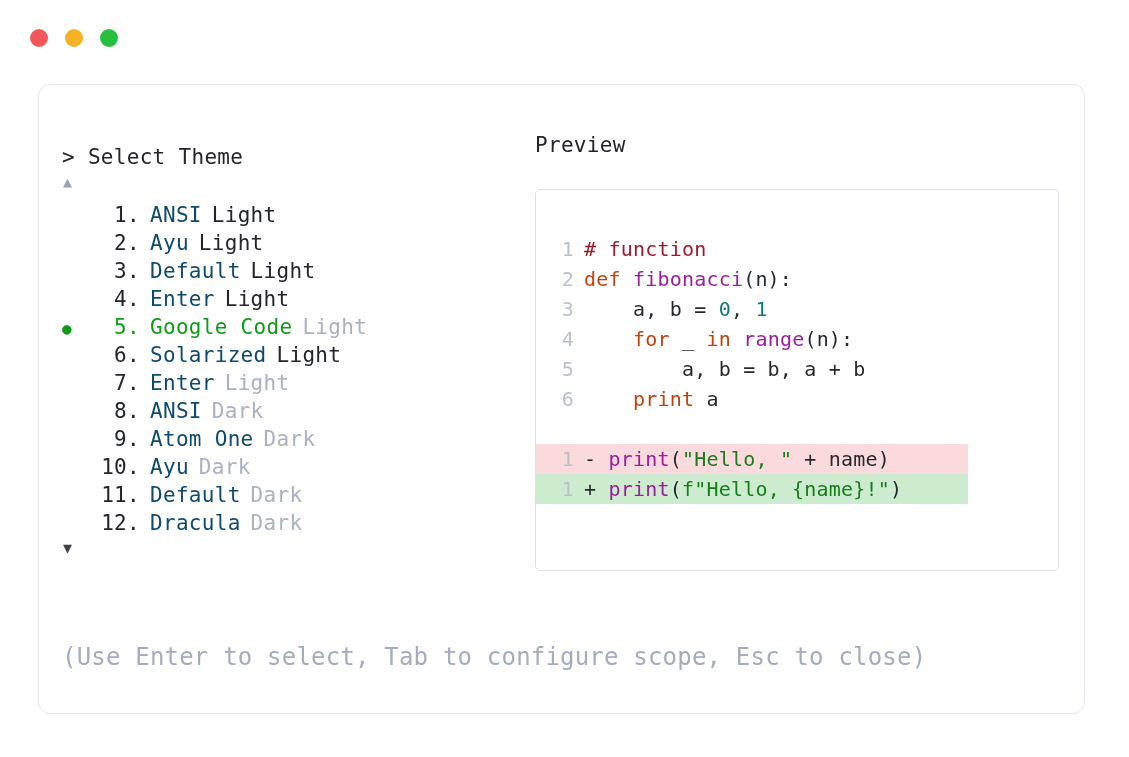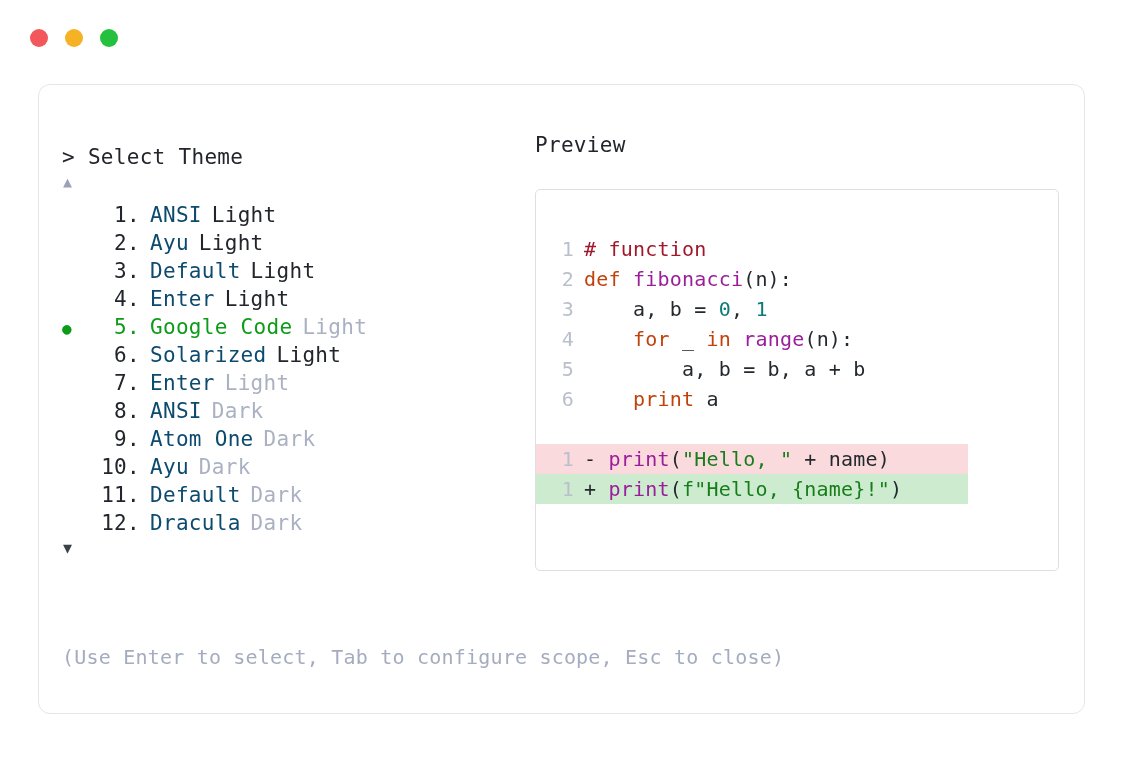--- a/index.html
+++ b/index.html
@@ -114,21 +114,21 @@
   }
   .theme-row.muted-variant .row-variant { color: #a9b1c2; }
   .theme-row.selected .row-num,
   .theme-row.selected .row-dot-sep,
   .theme-row.selected .row-name { color: #0d9c18; }
 
   .hint {
     position: absolute;
     left: 23px;
     top: 558px;
-    font-size: 20px;
+    font-size: 24px;
     line-height: 28px;
     letter-spacing: 0.2px;
     color: #a4acc0;
     white-space: pre;
   }
 
   
   .preview {
     position: absolute;
     left: 496px;

